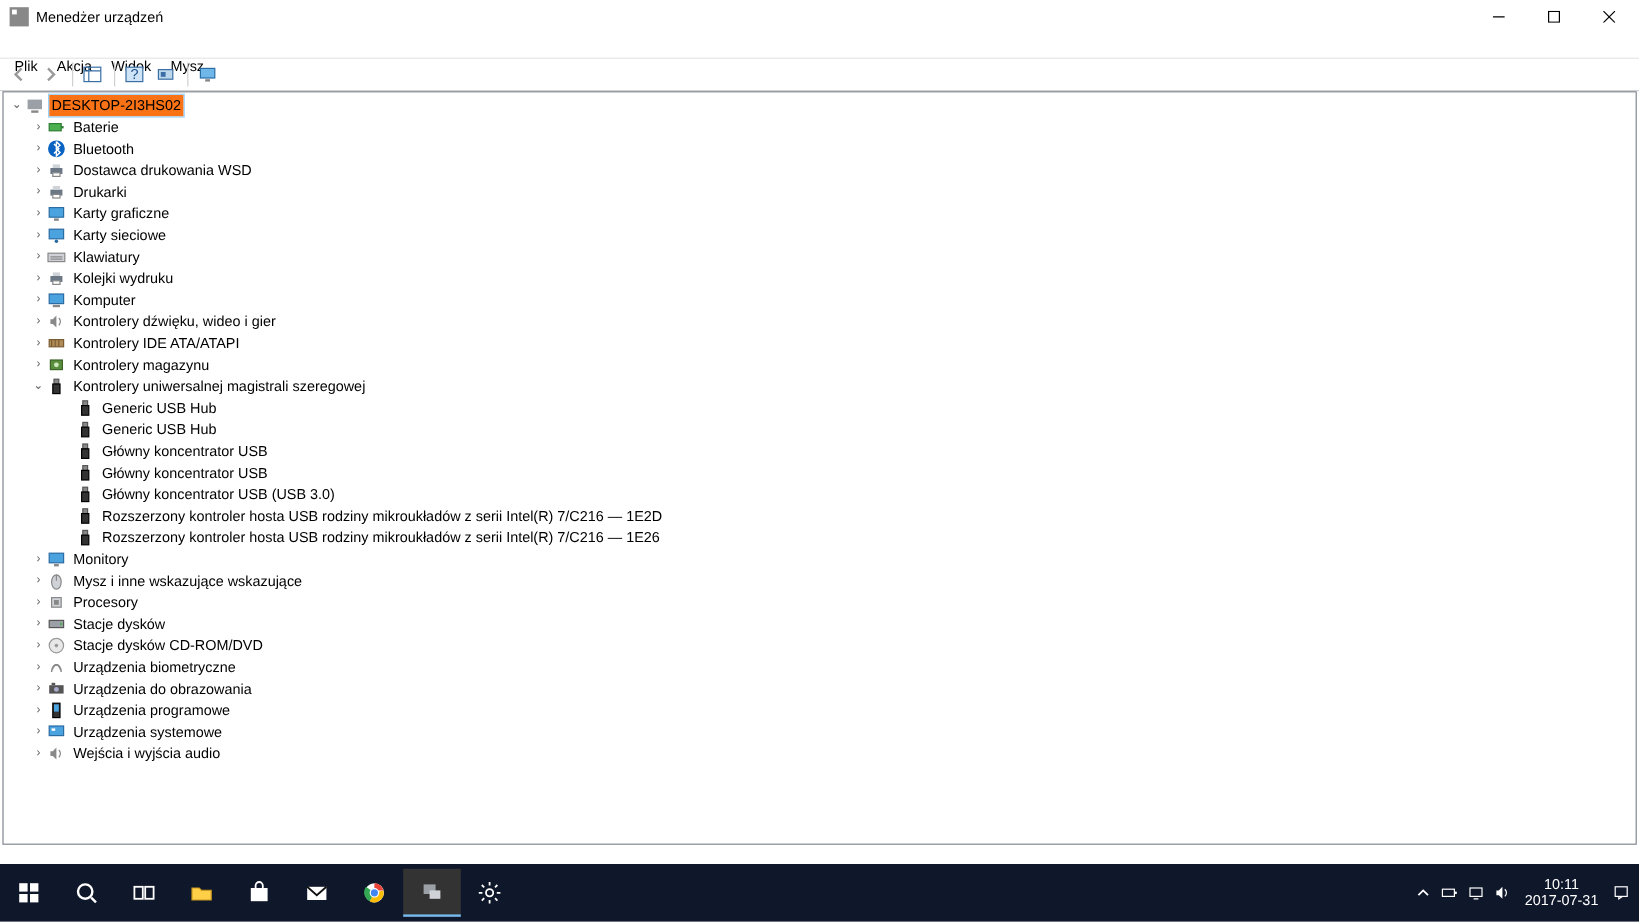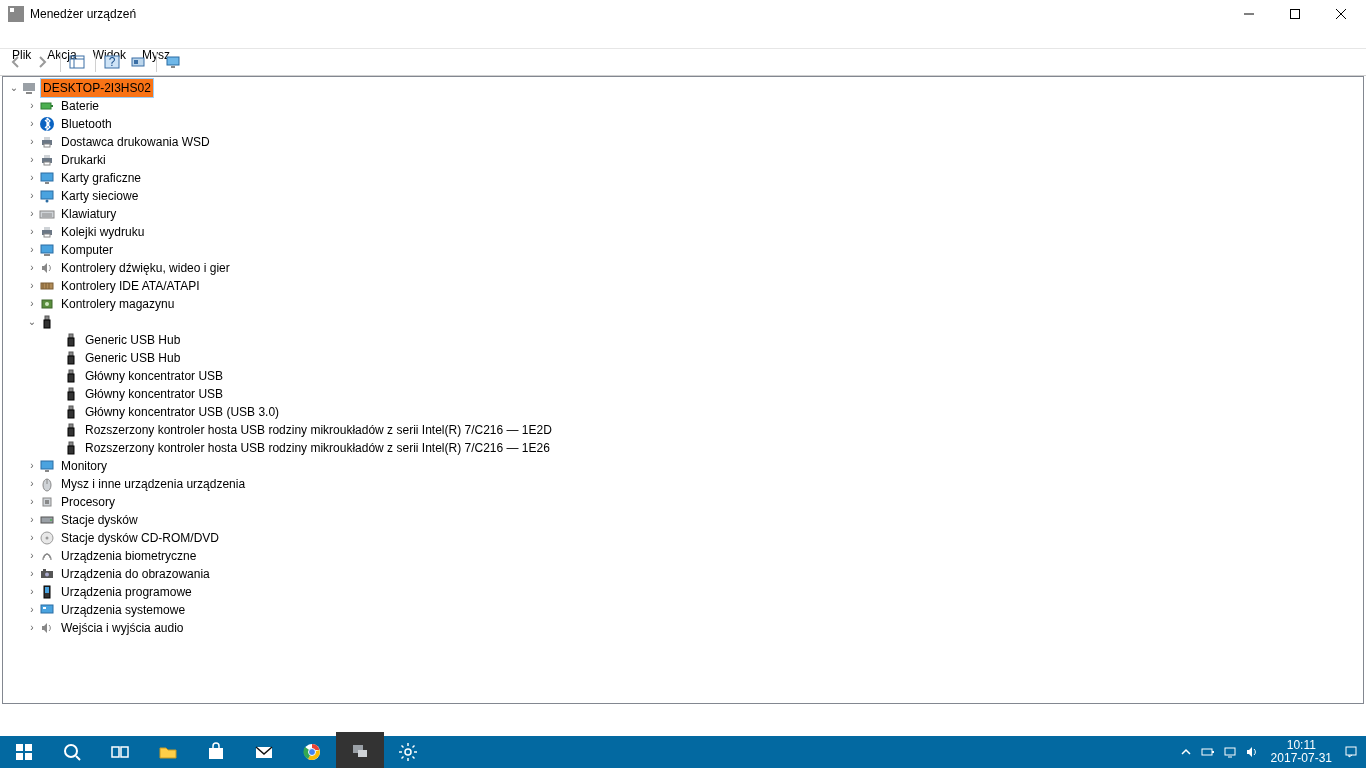--- a/index.html
+++ b/index.html
@@ -20,21 +20,21 @@
 .tree-wrap { border:1px solid #828790; margin: 0 2px; height: 628px; overflow-y:auto; padding:2px 0 2px 0; background:#fff;}
 .node { display:flex; align-items:center; height:18px; line-height:18px; white-space:nowrap; }
 .expander { width:14px; text-align:center; color:#666; font-size:10px; user-select:none; cursor:default; }
 .node-icon { width:16px; height:16px; margin-right:4px; display:inline-flex; align-items:center; justify-content:center;}
 .node-icon svg { width:16px; height:16px; }
 .node-label { padding: 0 2px; }
 .node.selected .node-label { background:#f97316; outline:1px solid #99d1ff; }
 .indent0 { padding-left: 4px; }
 .indent1 { padding-left: 22px; }
 .indent2 { padding-left: 46px; }
-.taskbar { position:absolute; left:0; right:0; bottom:0; height:32px; background:#0369a1; display:flex; align-items:center; color:#fff; }
+.taskbar { position:absolute; left:0; right:0; bottom:0; height:48px; background:#0f172a; display:flex; align-items:center; color:#fff; }
 .taskbar .tleft { display:flex; align-items:center; height:100%; }
 .taskbar .tright { margin-left:auto; display:flex; align-items:center; height:100%; padding-right:4px; }
 .tbicon { width:48px; height:40px; display:flex; align-items:center; justify-content:center; }
 .tbicon.active { background:#333; border-bottom:2px solid #76b9ed; }
 .tbicon svg { width:20px; height:20px; }
 .clock { text-align:center; font-size:11px; line-height:13px; padding: 0 8px; }
 .trayicon { width:22px; height:40px; display:flex; align-items:center; justify-content:center; color:#fff; }
 .trayicon svg { width:14px; height:14px; }
 </style>
 </head>
@@ -248,20 +248,21 @@
       <span class="node-label">Kontrolery magazynu</span>
     </div>
     <div class="node indent1">
       <span class="expander">⌄</span>
       <span class="node-icon">
         <svg viewBox="0 0 16 16">
           <rect x="6" y="2" width="4" height="4" fill="#888" stroke="#555"></rect>
           <rect x="5" y="6" width="6" height="8" fill="#333" stroke="#000"></rect>
         </svg>
       </span>
+      <span class="node-label">Kontrolery uniwersalnej magistrali szeregowej</span>
     </div>
     <div class="node indent2">
       <span class="expander"></span>
       <span class="node-icon">
         <svg viewBox="0 0 16 16">
           <rect x="6" y="2" width="4" height="4" fill="#888" stroke="#555"></rect>
           <rect x="5" y="6" width="6" height="8" fill="#333" stroke="#000"></rect>
         </svg>
       </span>
       <span class="node-label">Generic USB Hub</span>
@@ -337,21 +338,21 @@
       <span class="node-label">Monitory</span>
     </div>
     <div class="node indent1">
       <span class="expander">›</span>
       <span class="node-icon">
         <svg viewBox="0 0 16 16">
           <ellipse cx="8" cy="9" rx="4" ry="6" fill="#cfd3d7" stroke="#888"></ellipse>
           <line x1="8" y1="3" x2="8" y2="8" stroke="#888"></line>
         </svg>
       </span>
-      <span class="node-label">Mysz i inne urządzenia urządzenia</span>
+      <span class="node-label">Mysz i inne wskazujące wskazujące</span>
     </div>
     <div class="node indent1">
       <span class="expander">›</span>
       <span class="node-icon">
         <svg viewBox="0 0 16 16">
           <rect x="4" y="4" width="8" height="8" fill="#cfd3d7" stroke="#888"></rect>
           <rect x="6" y="6" width="4" height="4" fill="#888"></rect>
         </svg>
       </span>
       <span class="node-label">Procesory</span>

